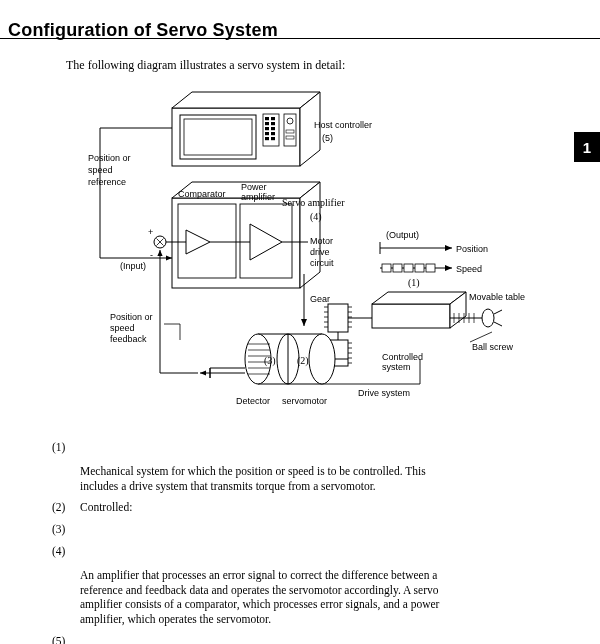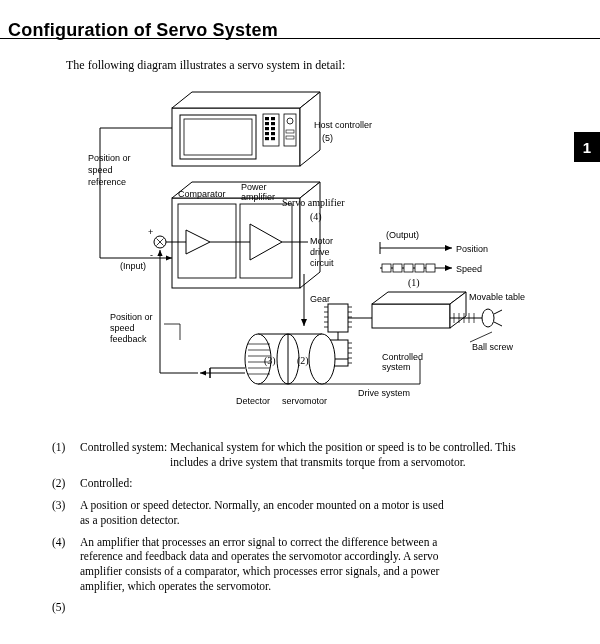--- a/index.html
+++ b/index.html
@@ -77,20 +77,21 @@
     width: 28px;
     flex: 0 0 28px;
   }
   .def-term {
     width: 90px;
     flex: 0 0 90px;
   }
   .def-desc {
     flex: 1 1 auto;
     max-width: 370px;
+    margin-top: 24px;
   }
   svg text {
     font-family: "Liberation Sans", sans-serif;
     font-size: 9px;
     fill: #000;
   }
   svg .lbl-serif {
     font-family: "Liberation Serif", serif;
   }
 </style>
@@ -266,30 +267,28 @@
   <text x="50" y="242">Position or</text>
   <text x="50" y="253">speed</text>
   <text x="50" y="264">feedback</text>
   <path d="M104,246 L120,246 L120,262" fill="none" stroke="#000" stroke-width="0.8"></path>
 </svg>
 </div>
 
 <div class="defs">
   <div class="def-row">
     <div class="def-num">(1)</div>
-    <div class="def-term">Controlled system:</div>
     <div class="def-desc">Mechanical system for which the position or speed is to be controlled. This includes a drive system that transmits torque from a servomotor.</div>
   </div>
   <div class="def-row">
     <div class="def-num">(2)</div>
     <div class="def-term">Controlled:</div>
   </div>
   <div class="def-row">
     <div class="def-num">(3)</div>
-    <div class="def-desc">A position or speed detector. Normally, an encoder mounted on a motor is used as a position detector.</div>
   </div>
   <div class="def-row">
     <div class="def-num">(4)</div>
     <div class="def-desc">An amplifier that processes an error signal to correct the difference between a reference and feedback data and operates the servomotor accordingly. A servo amplifier consists of a comparator, which processes error signals, and a power amplifier, which operates the servomotor.</div>
   </div>
   <div class="def-row">
     <div class="def-num">(5)</div>
   </div>
 </div>
 

